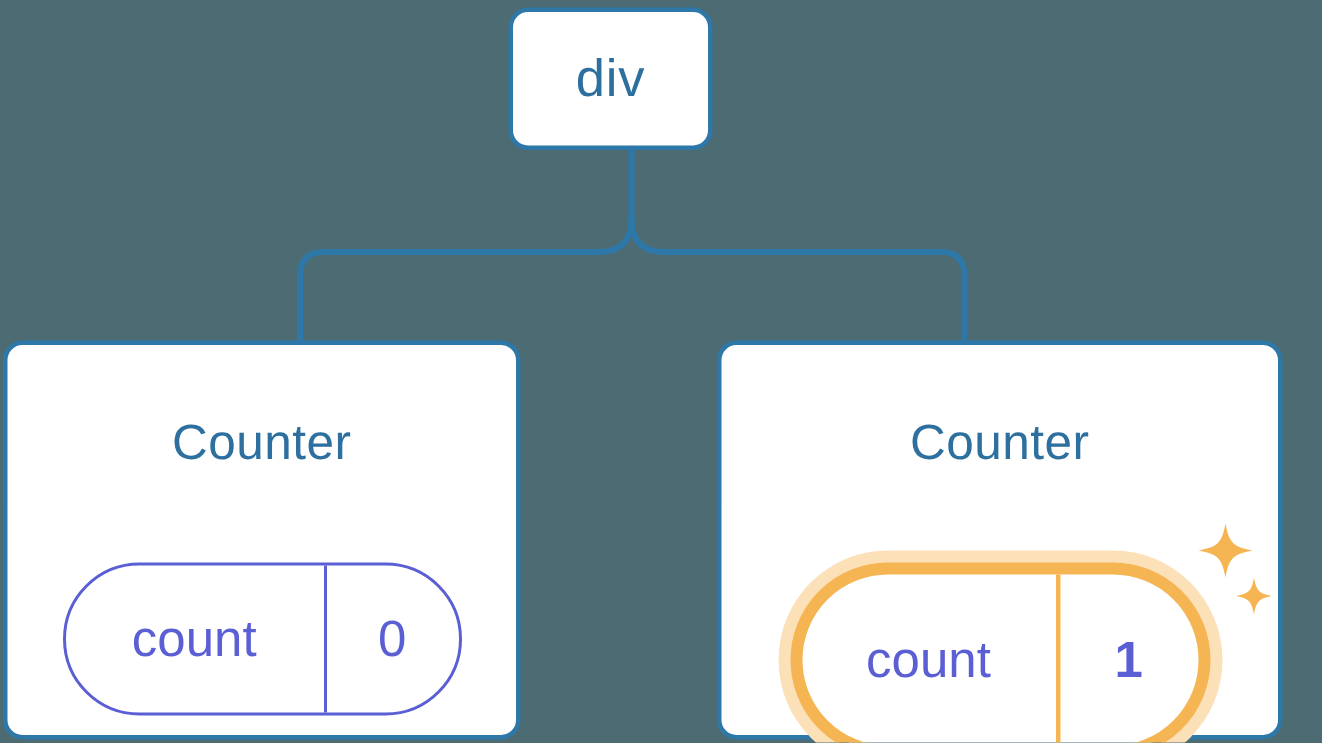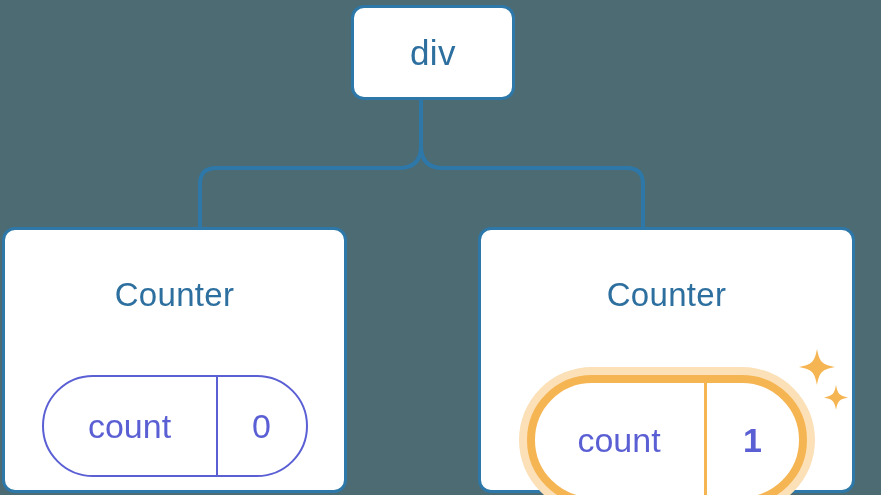--- a/index.html
+++ b/index.html
@@ -26,23 +26,23 @@
     left: 0;
     top: 0;
     width: 881px;
     height: 495px;
     pointer-events: none;
   }
 
   
   .node-root {
     position: absolute;
-    left: 351px;
+    left: 339px;
     top: 5px;
-    width: 164px;
+    width: 136px;
     height: 95px;
     background: #ffffff;
     border: 3px solid #2d78a8;
     border-radius: 13px;
     box-sizing: border-box;
     display: flex;
     align-items: center;
     justify-content: center;
   }
   .node-root-label {

